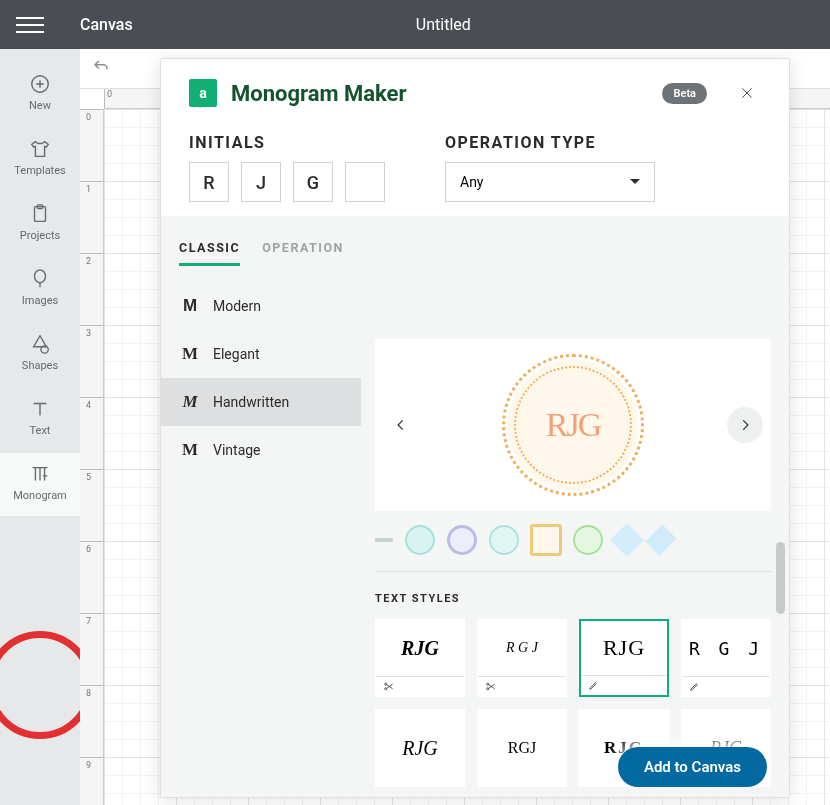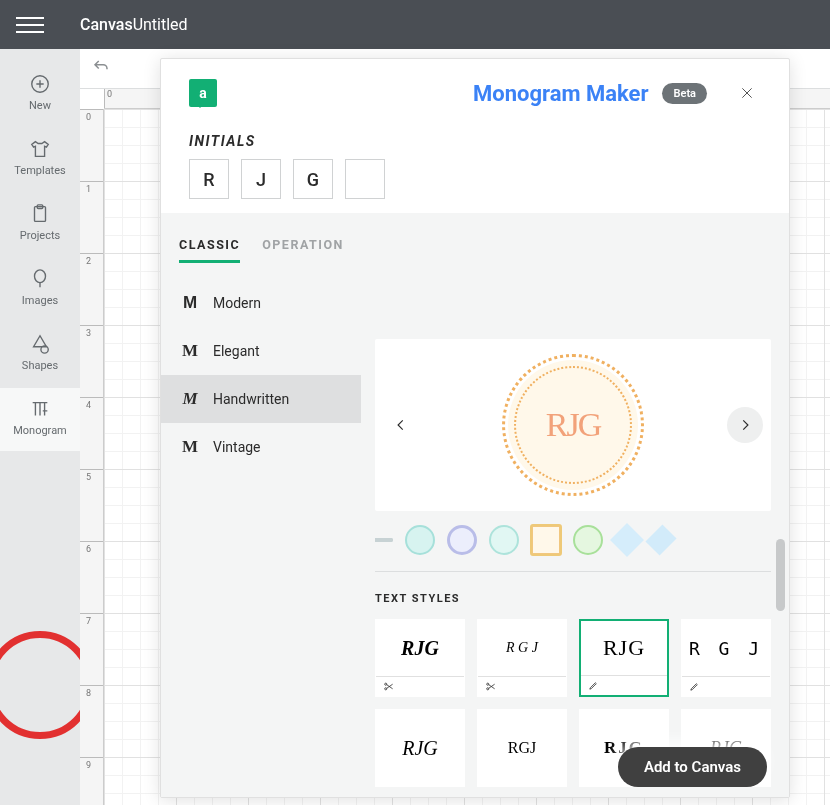--- a/index.html
+++ b/index.html
@@ -2,21 +2,21 @@
 <html><head>
 <meta charset="utf-8">
 <style>
   * { box-sizing: border-box; margin: 0; padding: 0; font-family: -apple-system, BlinkMacSystemFont, "Segoe UI", Roboto, sans-serif; }
   body { width: 830px; height: 805px; background: #fff; overflow: hidden; position: relative; }
 
   .topbar { height: 49px; background: #4a4e54; display: flex; align-items: center; color: #fff; padding: 0 16px; }
   .hamburger { width: 28px; display: flex; flex-direction: column; gap: 5px; cursor: pointer; margin-right: 36px; }
   .hamburger span { height: 2px; background: #fff; }
   .app-name { font-size: 16px; font-weight: 500; }
-  .top-name-wrap { flex: 1; margin-right: 60px; }
+  .top-name-wrap { flex: 1; text-align: center; margin-right: 60px; }
 
   .main { display: flex; height: calc(100% - 49px); }
 
   .sidebar { width: 80px; background: #e7e8e9; display: flex; flex-direction: column; align-items: center; padding-top: 14px; gap: 2px; position: relative; }
   .side-item { width: 100%; display: flex; flex-direction: column; align-items: center; gap: 4px; padding: 10px 0 14px; color: #656a6e; cursor: pointer; font-size: 11px; }
   .side-item.active { background: #f7f8f8; }
   .side-item svg { width: 22px; height: 22px; }
   .highlight-circle { position: absolute; width: 108px; height: 108px; border: 7px solid #e23030; border-radius: 50%; left: -14px; top: 582px; pointer-events: none; }
 
   .canvas-area { flex: 1; position: relative; background: #fff; overflow: hidden; }
@@ -29,28 +29,28 @@
   .ruler-v div { height: 72px; flex: 0 0 72px; border-top: 1px solid #bbb; padding: 2px 0 0 6px; }
   .grid { position: absolute; top: 60px; left: 24px; right: 0; bottom: 0;
     background-image: linear-gradient(#e1e1e1 1px, transparent 1px), linear-gradient(90deg, #e1e1e1 1px, transparent 1px),
                       linear-gradient(#f2f2f2 1px, transparent 1px), linear-gradient(90deg, #f2f2f2 1px, transparent 1px);
     background-size: 72px 72px, 72px 72px, 18px 18px, 18px 18px; }
 
   .panel { position: absolute; top: 58px; left: 160px; width: 630px; height: 740px; background: #fff; border: 1px solid #e0e0e0; box-shadow: 0 2px 18px rgba(0,0,0,.12); border-radius: 2px; display: flex; flex-direction: column; z-index: 10; }
   .panel-header { display: flex; align-items: center; padding: 20px 28px 10px; gap: 14px; }
   .panel-logo { width: 28px; height: 28px; background: #12af74; display: flex; align-items: center; justify-content: center; color: #fff; font-size: 14px; font-weight: bold; border-radius: 2px; position: relative; }
   .panel-logo::after { content:''; position:absolute; bottom:-6px; left:6px; border:5px solid transparent; border-top-color:#12af74; }
-  .panel-title { font-size: 22px; font-weight: 700; color: #3b82f6; flex: 1; text-align: right; }
+  .panel-title { font-size: 22px; font-weight: 700; color: #14532d; flex: 1; }
   .beta-badge { background: #6d7377; color: #fff; font-size: 11px; padding: 4px 11px; border-radius: 12px; font-weight: 600; }
   .close-btn { width: 28px; height: 28px; display: flex; align-items: center; justify-content: center; cursor: pointer; margin-left: 12px; }
   .close-btn svg { width: 16px; height: 16px; stroke: #555; stroke-width: 1.5; }
 
   .controls-row { display: flex; padding: 16px 28px 14px; gap: 60px; }
   .ctrl-group { display: flex; flex-direction: column; gap: 10px; }
-  .ctrl-label { font-size: 14px; letter-spacing: 1.5px; font-weight: 700; color: #2b2b2b; font-style: italic; }
+  .ctrl-label { font-size: 16px; letter-spacing: 1.5px; font-weight: 700; color: #2b2b2b; }
   .initials-row { display: flex; gap: 12px; }
   .initial-box { width: 40px; height: 40px; border: 1px solid #d0d2d3; display: flex; align-items: center; justify-content: center; font-size: 18px; font-weight: 500; color: #2b2b2b; }
   .op-select { width: 210px; height: 40px; border: 1px solid #d0d2d3; display: flex; align-items: center; padding: 0 14px; justify-content: space-between; font-size: 14px; cursor: pointer; }
   .op-select .caret { border: 5px solid transparent; border-top-color: #2b2b2b; margin-top: 4px; }
 
   .body-area { flex: 1; background: #f4f5f5; display: flex; padding: 14px 0 0 0; overflow: hidden; }
   .style-col { width: 200px; padding: 10px 0; text-align: center; }
   .tab-head { display: flex; gap: 22px; padding: 0 18px 10px; }
   .tab-h { font-size: 12.5px; letter-spacing: 1.5px; font-weight: 700; color: #a0a3a5; cursor: pointer; padding-bottom: 8px; }
   .tab-h.active { color: #2b2b2b; border-bottom: 3px solid #12af74; }
@@ -94,21 +94,21 @@
   .f-scriptsm { font-family: cursive; font-style: italic; font-size: 14px; }
   .f-hand { font-family: "Comic Sans MS", cursive; font-size: 22px; letter-spacing: 1px; }
   .f-mono { font-family: monospace; font-size: 18px; letter-spacing: 4px; }
   .f-curl { font-family: cursive; font-style: italic; font-size: 20px; }
   .f-mix { font-family: cursive; font-size: 16px; }
   .f-deco { font-family: serif; font-weight: 900; letter-spacing: 2px; font-size: 17px; }
   .f-ital { font-family: cursive; font-style: italic; font-size: 18px; }
 
   .scroll-thumb { position: absolute; right: 4px; top: 312px; width: 9px; height: 72px; background: #c7c9ca; border-radius: 5px; }
 
-  .add-btn { position: absolute; right: 22px; bottom: 10px; background: #404040; color: #fff; font-size: 15px; font-weight: 600; padding: 11px 26px; border-radius: 22px; cursor: pointer; box-shadow: 0 -6px 14px rgba(255,255,255,.9); }
+  .add-btn { position: absolute; right: 22px; bottom: 10px; background: #0369a1; color: #fff; font-size: 15px; font-weight: 600; padding: 11px 26px; border-radius: 22px; cursor: pointer; box-shadow: 0 -6px 14px rgba(255,255,255,.9); }
 </style>
 </head>
 <body>
 
 <div class="topbar">
   <div class="hamburger">
       <span></span>
       <span></span>
       <span></span>
     </div>
@@ -144,20 +144,26 @@
           <path d="M12 16v5"></path>
         </svg>
       <span>Images</span>
     </div>
     <div class="side-item">
       <svg viewBox="0 0 24 24" fill="none" stroke="#656a6e" stroke-width="1.5">
           <path d="M12 3l7 12H5z"></path>
           <circle cx="17" cy="18" r="4"></circle>
         </svg>
       <span>Shapes</span>
+    </div>
+    <div class="side-item">
+      <svg viewBox="0 0 24 24" fill="none" stroke="#656a6e" stroke-width="1.5">
+          <path d="M5 6h14M12 6v13"></path>
+        </svg>
+      <span>Text</span>
     </div>
     <div class="side-item active">
       <svg viewBox="0 0 24 24" fill="none" stroke="#656a6e" stroke-width="1.5">
           <path d="M4 5h16M7 5v14M12 5v14M17 5v14M15 14h5"></path>
         </svg>
       <span>Monogram</span>
     </div>
     <div class="highlight-circle"></div>
   </div>
 
@@ -212,20 +218,27 @@
   <div class="controls-row">
     <div class="ctrl-group">
       <div class="ctrl-label">INITIALS</div>
       <div class="initials-row">
         <div class="initial-box">R</div>
         <div class="initial-box">J</div>
         <div class="initial-box">G</div>
         <div class="initial-box"></div>
       </div>
     </div>
+    <div class="ctrl-group">
+      <div class="ctrl-label">OPERATION TYPE</div>
+      <div class="op-select">
+        <span>Any</span>
+        <span class="caret"></span>
+      </div>
+    </div>
   </div>
 
   <div class="body-area">
     <div class="style-col">
       <div class="tab-head">
         <div class="tab-h active">CLASSIC</div>
         <div class="tab-h">OPERATION</div>
       </div>
       <div class="style-list">
         <div class="style-item">

